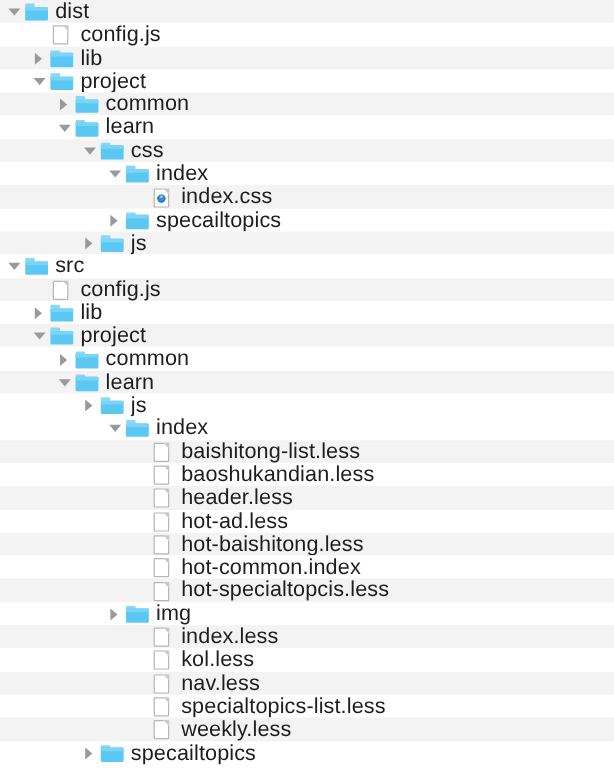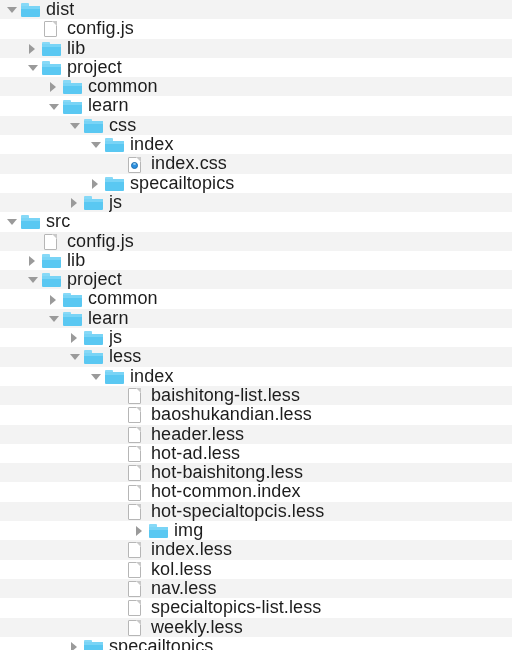--- a/index.html
+++ b/index.html
@@ -370,190 +370,178 @@
       <span class="twisty closed"></span>
       <span class="icon">
         <span class="ic-folder">
           <span class="tab"></span>
           <span class="body"></span>
           <span class="sheen"></span>
         </span>
       </span>
       <span class="label">js</span>
     </div>
-    <div class="row stripe-a" style="height: 19.3px; line-height: 19.3px;">
+    <div class="row stripe-b" style="height: 19.3px; line-height: 19.3px;">
+      <span class="indent" style="width: 88px;"></span>
+      <span class="twisty open"></span>
+      <span class="icon">
+        <span class="ic-folder">
+          <span class="tab"></span>
+          <span class="body"></span>
+          <span class="sheen"></span>
+        </span>
+      </span>
+      <span class="label">index</span>
+    </div>
+    <div class="row stripe-a" style="height: 19.3px; line-height: 19.3px; align-items: center;">
+      <span class="indent" style="width: 109px;"></span>
+      <span class="twisty none"></span>
+      <span class="icon">
+        <span class="ic-doc">
+          <span class="fold2"></span>
+          <span class="fold"></span>
+        </span>
+      </span>
+      <span class="label">baishitong-list.less</span>
+    </div>
+    <div class="row stripe-b" style="height: 19.3px; line-height: 19.3px;">
+      <span class="indent" style="width: 109px;"></span>
+      <span class="twisty none"></span>
+      <span class="icon">
+        <span class="ic-doc">
+          <span class="fold2"></span>
+          <span class="fold"></span>
+        </span>
+      </span>
+      <span class="label">baoshukandian.less</span>
+    </div>
+    <div class="row stripe-a" style="height: 19.3px; line-height: 19.3px;">
+      <span class="indent" style="width: 109px;"></span>
+      <span class="twisty none"></span>
+      <span class="icon">
+        <span class="ic-doc">
+          <span class="fold2"></span>
+          <span class="fold"></span>
+        </span>
+      </span>
+      <span class="label">header.less</span>
+    </div>
+    <div class="row stripe-b" style="height: 19.3px; line-height: 19.3px;">
+      <span class="indent" style="width: 109px;"></span>
+      <span class="twisty none"></span>
+      <span class="icon">
+        <span class="ic-doc">
+          <span class="fold2"></span>
+          <span class="fold"></span>
+        </span>
+      </span>
+      <span class="label">hot-ad.less</span>
+    </div>
+    <div class="row stripe-a" style="height: 19.3px; line-height: 19.3px; align-items: flex-end;">
+      <span class="indent" style="width: 109px;"></span>
+      <span class="twisty none"></span>
+      <span class="icon">
+        <span class="ic-doc">
+          <span class="fold2"></span>
+          <span class="fold"></span>
+        </span>
+      </span>
+      <span class="label">hot-baishitong.less</span>
+    </div>
+    <div class="row stripe-b" style="height: 19.3px; line-height: 19.3px;">
+      <span class="indent" style="width: 109px;"></span>
+      <span class="twisty none"></span>
+      <span class="icon">
+        <span class="ic-doc">
+          <span class="fold2"></span>
+          <span class="fold"></span>
+        </span>
+      </span>
+      <span class="label">hot-common.index</span>
+    </div>
+    <div class="row stripe-a" style="height: 19.3px; line-height: 19.3px;">
+      <span class="indent" style="width: 109px;"></span>
+      <span class="twisty none"></span>
+      <span class="icon">
+        <span class="ic-doc">
+          <span class="fold2"></span>
+          <span class="fold"></span>
+        </span>
+      </span>
+      <span class="label">hot-specialtopcis.less</span>
+    </div>
+    <div class="row stripe-b" style="height: 19.3px; line-height: 19.3px;">
+      <span class="indent" style="width: 88px;"></span>
+      <span class="twisty closed"></span>
+      <span class="icon">
+        <span class="ic-folder">
+          <span class="tab"></span>
+          <span class="body"></span>
+          <span class="sheen"></span>
+        </span>
+      </span>
+      <span class="label">img</span>
+    </div>
+    <div class="row stripe-a" style="height: 19.3px; line-height: 19.3px;">
+      <span class="indent" style="width: 109px;"></span>
+      <span class="twisty none"></span>
+      <span class="icon">
+        <span class="ic-doc">
+          <span class="fold2"></span>
+          <span class="fold"></span>
+        </span>
+      </span>
+      <span class="label">index.less</span>
+    </div>
+    <div class="row stripe-b" style="height: 19.3px; line-height: 19.3px;">
+      <span class="indent" style="width: 109px;"></span>
+      <span class="twisty none"></span>
+      <span class="icon">
+        <span class="ic-doc">
+          <span class="fold2"></span>
+          <span class="fold"></span>
+        </span>
+      </span>
+      <span class="label">kol.less</span>
+    </div>
+    <div class="row stripe-a" style="height: 19.3px; line-height: 19.3px;">
+      <span class="indent" style="width: 109px;"></span>
+      <span class="twisty none"></span>
+      <span class="icon">
+        <span class="ic-doc">
+          <span class="fold2"></span>
+          <span class="fold"></span>
+        </span>
+      </span>
+      <span class="label">nav.less</span>
+    </div>
+    <div class="row stripe-b" style="height: 19.3px; line-height: 19.3px;">
+      <span class="indent" style="width: 109px;"></span>
+      <span class="twisty none"></span>
+      <span class="icon">
+        <span class="ic-doc">
+          <span class="fold2"></span>
+          <span class="fold"></span>
+        </span>
+      </span>
+      <span class="label">specialtopics-list.less</span>
+    </div>
+    <div class="row stripe-a" style="height: 19.3px; line-height: 19.3px;">
+      <span class="indent" style="width: 109px;"></span>
+      <span class="twisty none"></span>
+      <span class="icon">
+        <span class="ic-doc">
+          <span class="fold2"></span>
+          <span class="fold"></span>
+        </span>
+      </span>
+      <span class="label">weekly.less</span>
+    </div>
+    <div class="row stripe-b" style="height: 19.3px; line-height: 19.3px;">
       <span class="indent" style="width: 67px;"></span>
-      <span class="twisty open"></span>
-      <span class="icon">
-        <span class="ic-folder">
-          <span class="tab"></span>
-          <span class="body"></span>
-          <span class="sheen"></span>
-        </span>
-      </span>
-      <span class="label">less</span>
-    </div>
-    <div class="row stripe-b" style="height: 19.3px; line-height: 19.3px;">
-      <span class="indent" style="width: 88px;"></span>
-      <span class="twisty open"></span>
-      <span class="icon">
-        <span class="ic-folder">
-          <span class="tab"></span>
-          <span class="body"></span>
-          <span class="sheen"></span>
-        </span>
-      </span>
-      <span class="label">index</span>
-    </div>
-    <div class="row stripe-a" style="height: 19.3px; line-height: 19.3px; align-items: center;">
-      <span class="indent" style="width: 109px;"></span>
-      <span class="twisty none"></span>
-      <span class="icon">
-        <span class="ic-doc">
-          <span class="fold2"></span>
-          <span class="fold"></span>
-        </span>
-      </span>
-      <span class="label">baishitong-list.less</span>
-    </div>
-    <div class="row stripe-b" style="height: 19.3px; line-height: 19.3px;">
-      <span class="indent" style="width: 109px;"></span>
-      <span class="twisty none"></span>
-      <span class="icon">
-        <span class="ic-doc">
-          <span class="fold2"></span>
-          <span class="fold"></span>
-        </span>
-      </span>
-      <span class="label">baoshukandian.less</span>
-    </div>
-    <div class="row stripe-a" style="height: 19.3px; line-height: 19.3px;">
-      <span class="indent" style="width: 109px;"></span>
-      <span class="twisty none"></span>
-      <span class="icon">
-        <span class="ic-doc">
-          <span class="fold2"></span>
-          <span class="fold"></span>
-        </span>
-      </span>
-      <span class="label">header.less</span>
-    </div>
-    <div class="row stripe-b" style="height: 19.3px; line-height: 19.3px;">
-      <span class="indent" style="width: 109px;"></span>
-      <span class="twisty none"></span>
-      <span class="icon">
-        <span class="ic-doc">
-          <span class="fold2"></span>
-          <span class="fold"></span>
-        </span>
-      </span>
-      <span class="label">hot-ad.less</span>
-    </div>
-    <div class="row stripe-a" style="height: 19.3px; line-height: 19.3px; align-items: flex-end;">
-      <span class="indent" style="width: 109px;"></span>
-      <span class="twisty none"></span>
-      <span class="icon">
-        <span class="ic-doc">
-          <span class="fold2"></span>
-          <span class="fold"></span>
-        </span>
-      </span>
-      <span class="label">hot-baishitong.less</span>
-    </div>
-    <div class="row stripe-b" style="height: 19.3px; line-height: 19.3px;">
-      <span class="indent" style="width: 109px;"></span>
-      <span class="twisty none"></span>
-      <span class="icon">
-        <span class="ic-doc">
-          <span class="fold2"></span>
-          <span class="fold"></span>
-        </span>
-      </span>
-      <span class="label">hot-common.index</span>
-    </div>
-    <div class="row stripe-a" style="height: 19.3px; line-height: 19.3px;">
-      <span class="indent" style="width: 109px;"></span>
-      <span class="twisty none"></span>
-      <span class="icon">
-        <span class="ic-doc">
-          <span class="fold2"></span>
-          <span class="fold"></span>
-        </span>
-      </span>
-      <span class="label">hot-specialtopcis.less</span>
-    </div>
-    <div class="row stripe-b" style="height: 19.3px; line-height: 19.3px; padding-left: 44px;">
-      <span class="indent" style="width: 88px;"></span>
-      <span class="twisty closed"></span>
-      <span class="icon">
-        <span class="ic-folder">
-          <span class="tab"></span>
-          <span class="body"></span>
-          <span class="sheen"></span>
-        </span>
-      </span>
-      <span class="label">img</span>
-    </div>
-    <div class="row stripe-a" style="height: 19.3px; line-height: 19.3px;">
-      <span class="indent" style="width: 109px;"></span>
-      <span class="twisty none"></span>
-      <span class="icon">
-        <span class="ic-doc">
-          <span class="fold2"></span>
-          <span class="fold"></span>
-        </span>
-      </span>
-      <span class="label">index.less</span>
-    </div>
-    <div class="row stripe-b" style="height: 19.3px; line-height: 19.3px;">
-      <span class="indent" style="width: 109px;"></span>
-      <span class="twisty none"></span>
-      <span class="icon">
-        <span class="ic-doc">
-          <span class="fold2"></span>
-          <span class="fold"></span>
-        </span>
-      </span>
-      <span class="label">kol.less</span>
-    </div>
-    <div class="row stripe-a" style="height: 19.3px; line-height: 19.3px;">
-      <span class="indent" style="width: 109px;"></span>
-      <span class="twisty none"></span>
-      <span class="icon">
-        <span class="ic-doc">
-          <span class="fold2"></span>
-          <span class="fold"></span>
-        </span>
-      </span>
-      <span class="label">nav.less</span>
-    </div>
-    <div class="row stripe-b" style="height: 19.3px; line-height: 19.3px;">
-      <span class="indent" style="width: 109px;"></span>
-      <span class="twisty none"></span>
-      <span class="icon">
-        <span class="ic-doc">
-          <span class="fold2"></span>
-          <span class="fold"></span>
-        </span>
-      </span>
-      <span class="label">specialtopics-list.less</span>
-    </div>
-    <div class="row stripe-a" style="height: 19.3px; line-height: 19.3px;">
-      <span class="indent" style="width: 109px;"></span>
-      <span class="twisty none"></span>
-      <span class="icon">
-        <span class="ic-doc">
-          <span class="fold2"></span>
-          <span class="fold"></span>
-        </span>
-      </span>
-      <span class="label">weekly.less</span>
-    </div>
-    <div class="row stripe-b" style="height: 19.3px; line-height: 19.3px;">
-      <span class="indent" style="width: 67px;"></span>
       <span class="twisty closed"></span>
       <span class="icon">
         <span class="ic-folder">
           <span class="tab"></span>
           <span class="body"></span>
           <span class="sheen"></span>
         </span>
       </span>
       <span class="label">specailtopics</span>
     </div>

